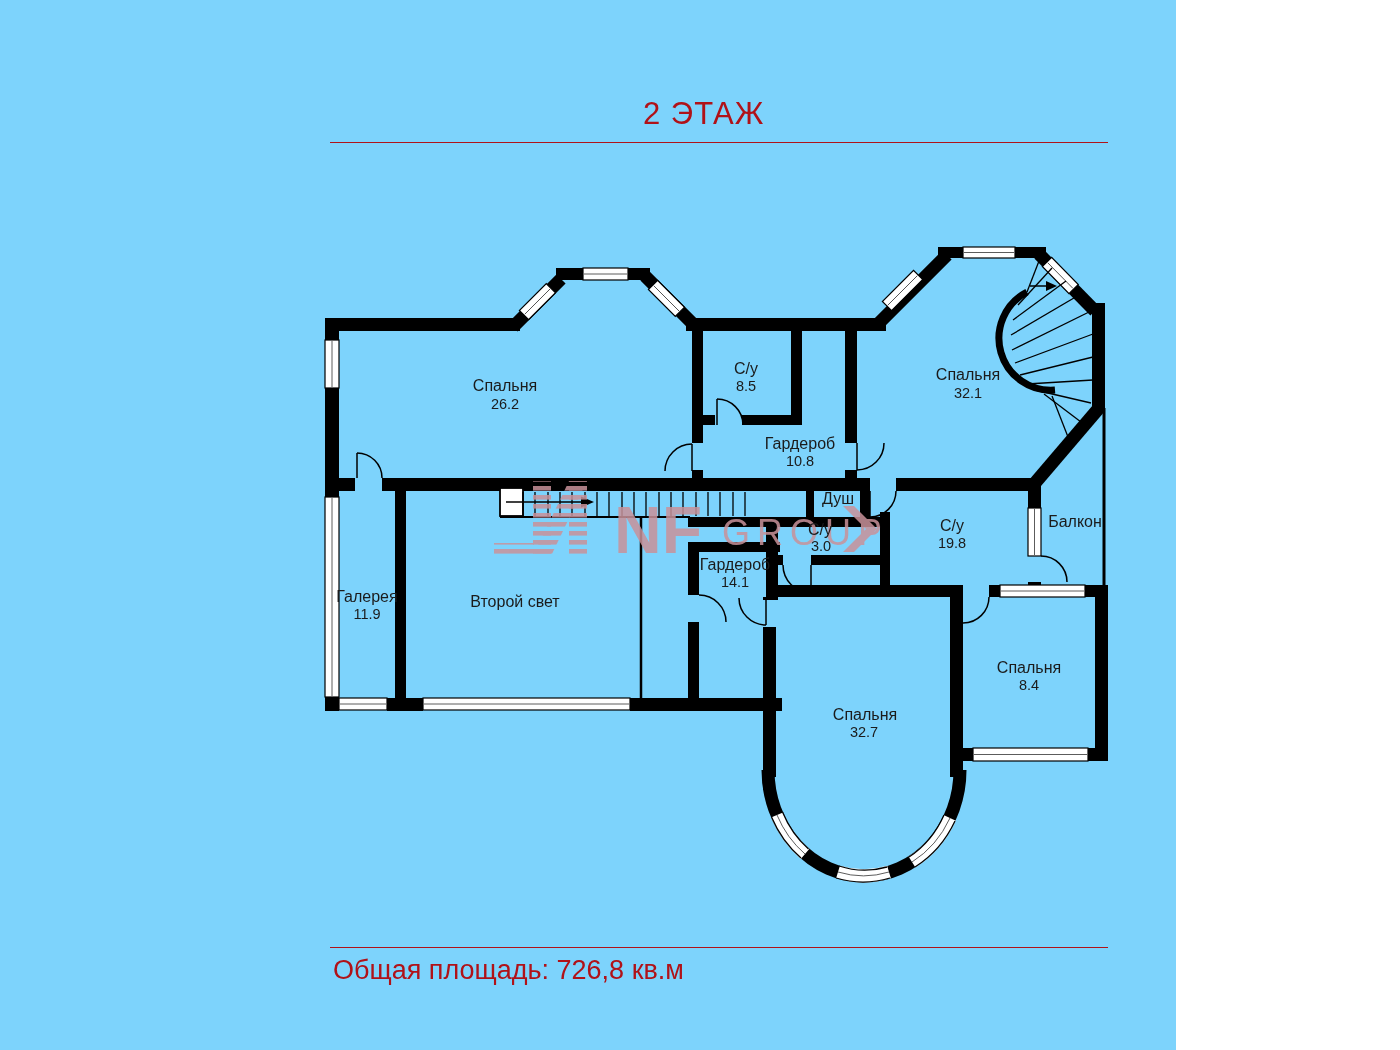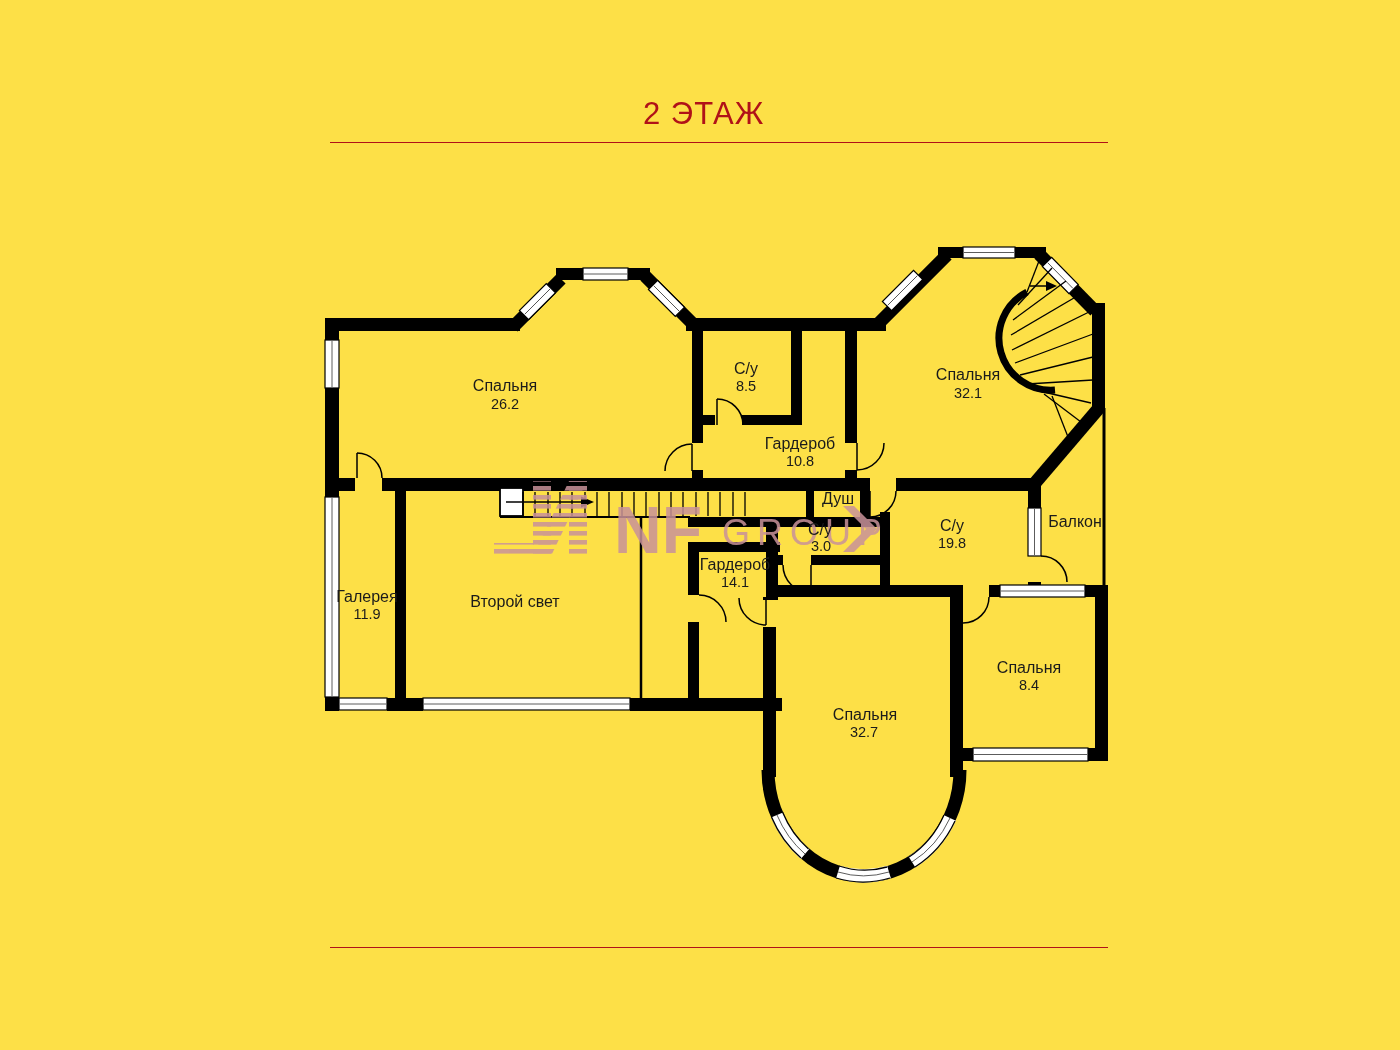--- a/index.html
+++ b/index.html
@@ -1,16 +1,16 @@
 <!DOCTYPE html>
 <html><head>
 <meta charset="utf-8">
 <style>
   html,body{margin:0;padding:0;background:#ffffff;}
-  .page{position:relative;width:1400px;height:1050px;background:#fde047;overflow:hidden;
+  .page{position:relative;width:1176px;height:1050px;background:#7dd3fc;overflow:hidden;
         font-family:"Liberation Sans",sans-serif;}
   .title{position:absolute;left:643px;top:96px;font-size:31px;color:#b01218;letter-spacing:1px;}
   .rule{position:absolute;left:330px;width:778px;border-top:1.6px solid #b01218;height:0;}
   .rule.top{top:142px;}
   .rule.bottom{top:947px;}
   .footer-text{position:absolute;left:333px;top:955px;font-size:27px;color:#b01218;}
   svg{position:absolute;left:0;top:0;}
   .wall{fill:#000;}
   .dwall{stroke:#000;stroke-width:13;stroke-linecap:butt;fill:none;}
   .win{fill:#fff;stroke:#000;stroke-width:1.2;}
@@ -24,20 +24,21 @@
   .wmtext{fill:#c9929a;text-anchor:start;}
 </style>
 </head>
 <body>
 
 <div class="page">
 
   <div class="title">2 ЭТАЖ</div>
   <div class="rule top"></div>
   <div class="rule bottom"></div>
+  <div class="footer-text">Общая площадь: 726,8 кв.м</div>
 
   <svg width="1400" height="1050" viewBox="0 0 1400 1050">
 
     <defs>
       <pattern id="wm-stripes" patternUnits="userSpaceOnUse" width="10" height="9">
         <rect width="10" height="4.6" fill="#c9929a"></rect>
       </pattern>
     </defs>
 
     <g>

